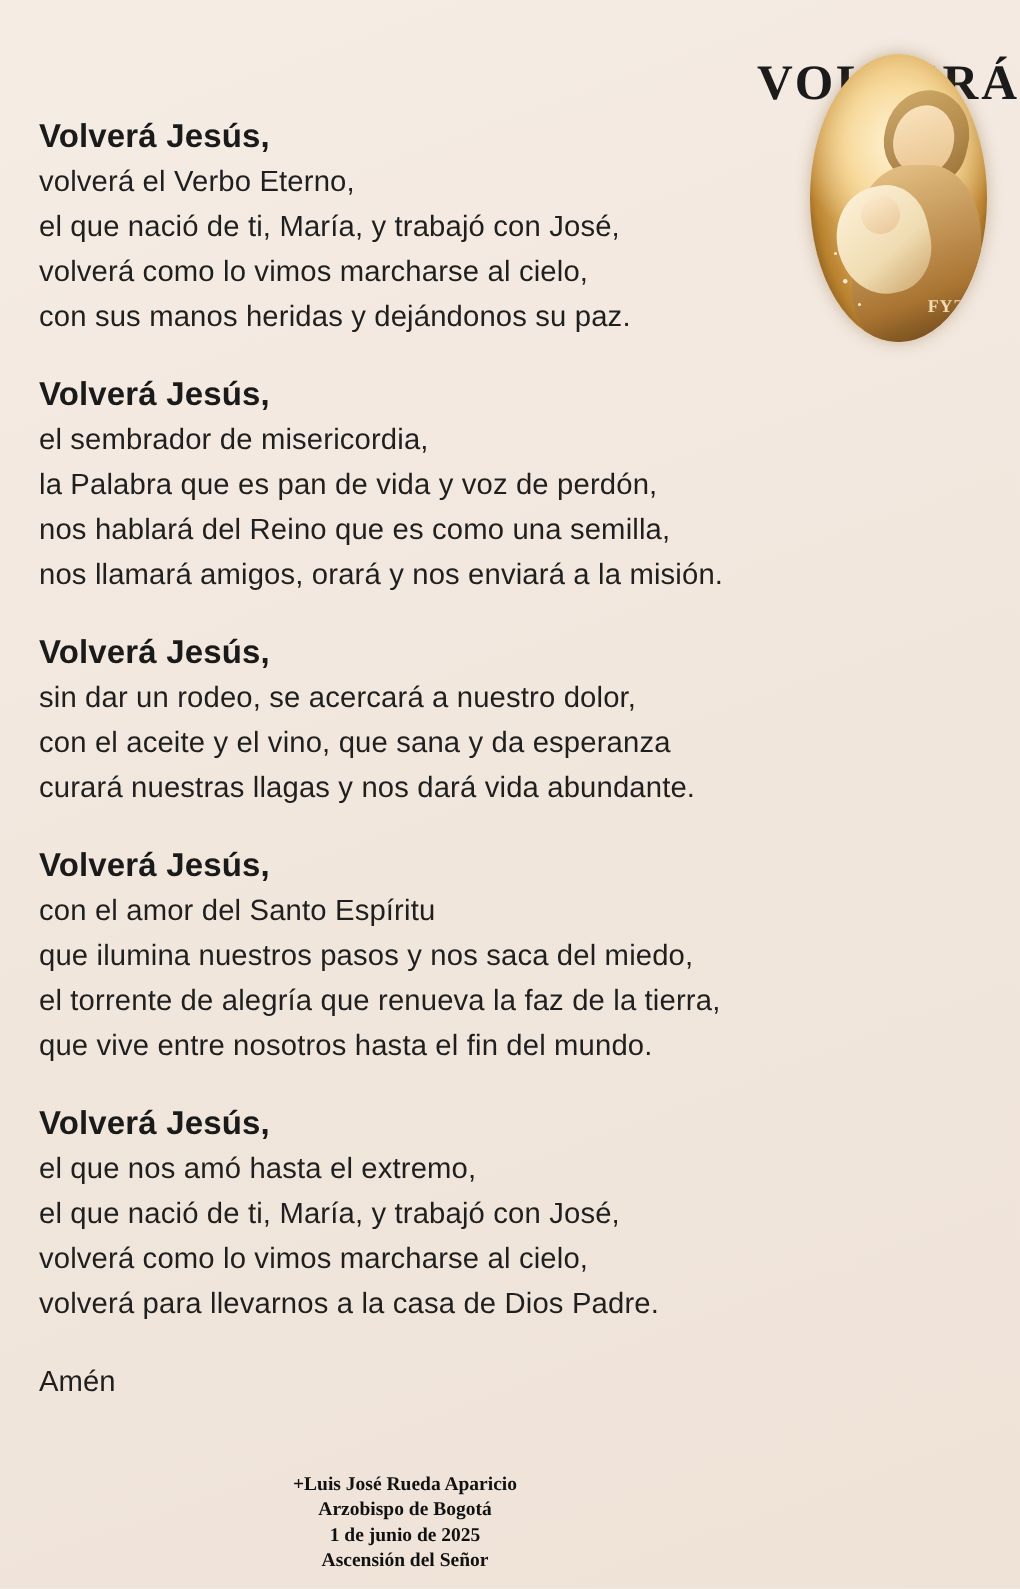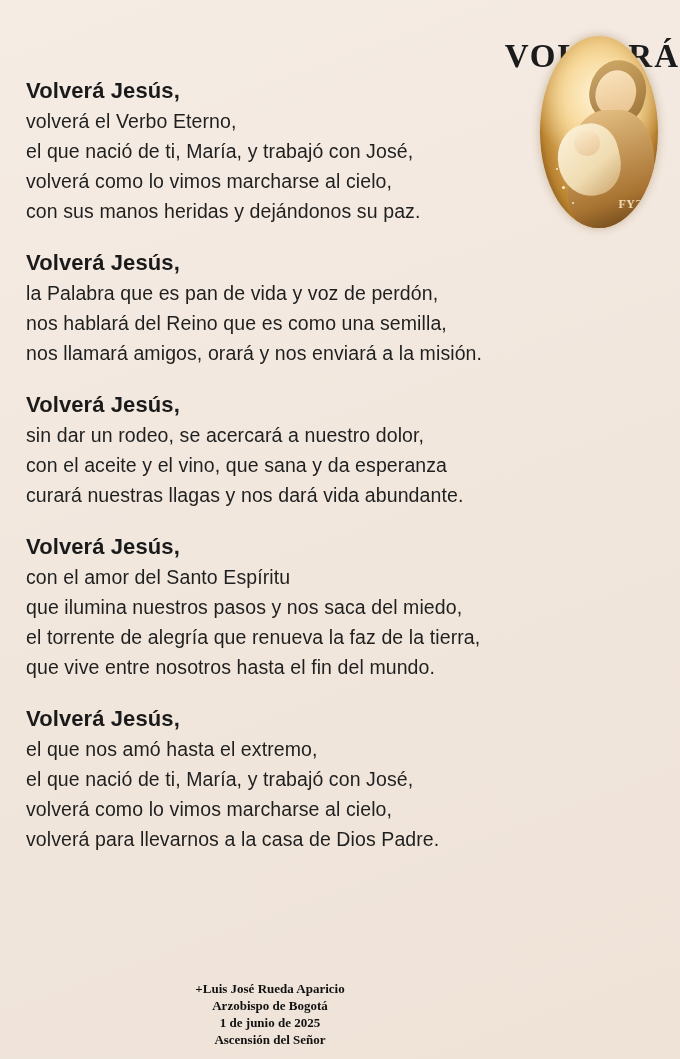--- a/index.html
+++ b/index.html
@@ -199,20 +199,21 @@
     <div class="stanza first">
       <div class="stanza-head">Volverá Jesús,</div>
       <div class="stanza-line">volverá el Verbo Eterno,</div>
       <div class="stanza-line">el que nació de ti, María, y trabajó con José,</div>
       <div class="stanza-line">volverá como lo vimos marcharse al cielo,</div>
       <div class="stanza-line">con sus manos heridas y dejándonos su paz.</div>
     </div>
 
     <div class="stanza">
       <div class="stanza-head">Volverá Jesús,</div>
+      <div class="stanza-line">el sembrador de misericordia,</div>
       <div class="stanza-line">la Palabra que es pan de vida y voz de perdón,</div>
       <div class="stanza-line">nos hablará del Reino que es como una semilla,</div>
       <div class="stanza-line">nos llamará amigos, orará y nos enviará a la misión.</div>
     </div>
 
     <div class="stanza">
       <div class="stanza-head">Volverá Jesús,</div>
       <div class="stanza-line">sin dar un rodeo, se acercará a nuestro dolor,</div>
       <div class="stanza-line">con el aceite y el vino, que sana y da esperanza</div>
       <div class="stanza-line">curará nuestras llagas y nos dará vida abundante.</div>
@@ -227,20 +228,21 @@
     </div>
 
     <div class="stanza">
       <div class="stanza-head">Volverá Jesús,</div>
       <div class="stanza-line">el que nos amó hasta el extremo,</div>
       <div class="stanza-line">el que nació de ti, María, y trabajó con José,</div>
       <div class="stanza-line">volverá como lo vimos marcharse al cielo,</div>
       <div class="stanza-line">volverá para llevarnos a la casa de Dios Padre.</div>
     </div>
 
+    <div class="amen">Amén</div>
   </div>
 
   <div class="signature">
     <div>+Luis José Rueda Aparicio</div>
     <div>Arzobispo de Bogotá</div>
     <div>1 de junio de 2025</div>
     <div>Ascensión del Señor</div>
   </div>
 
 </div>

